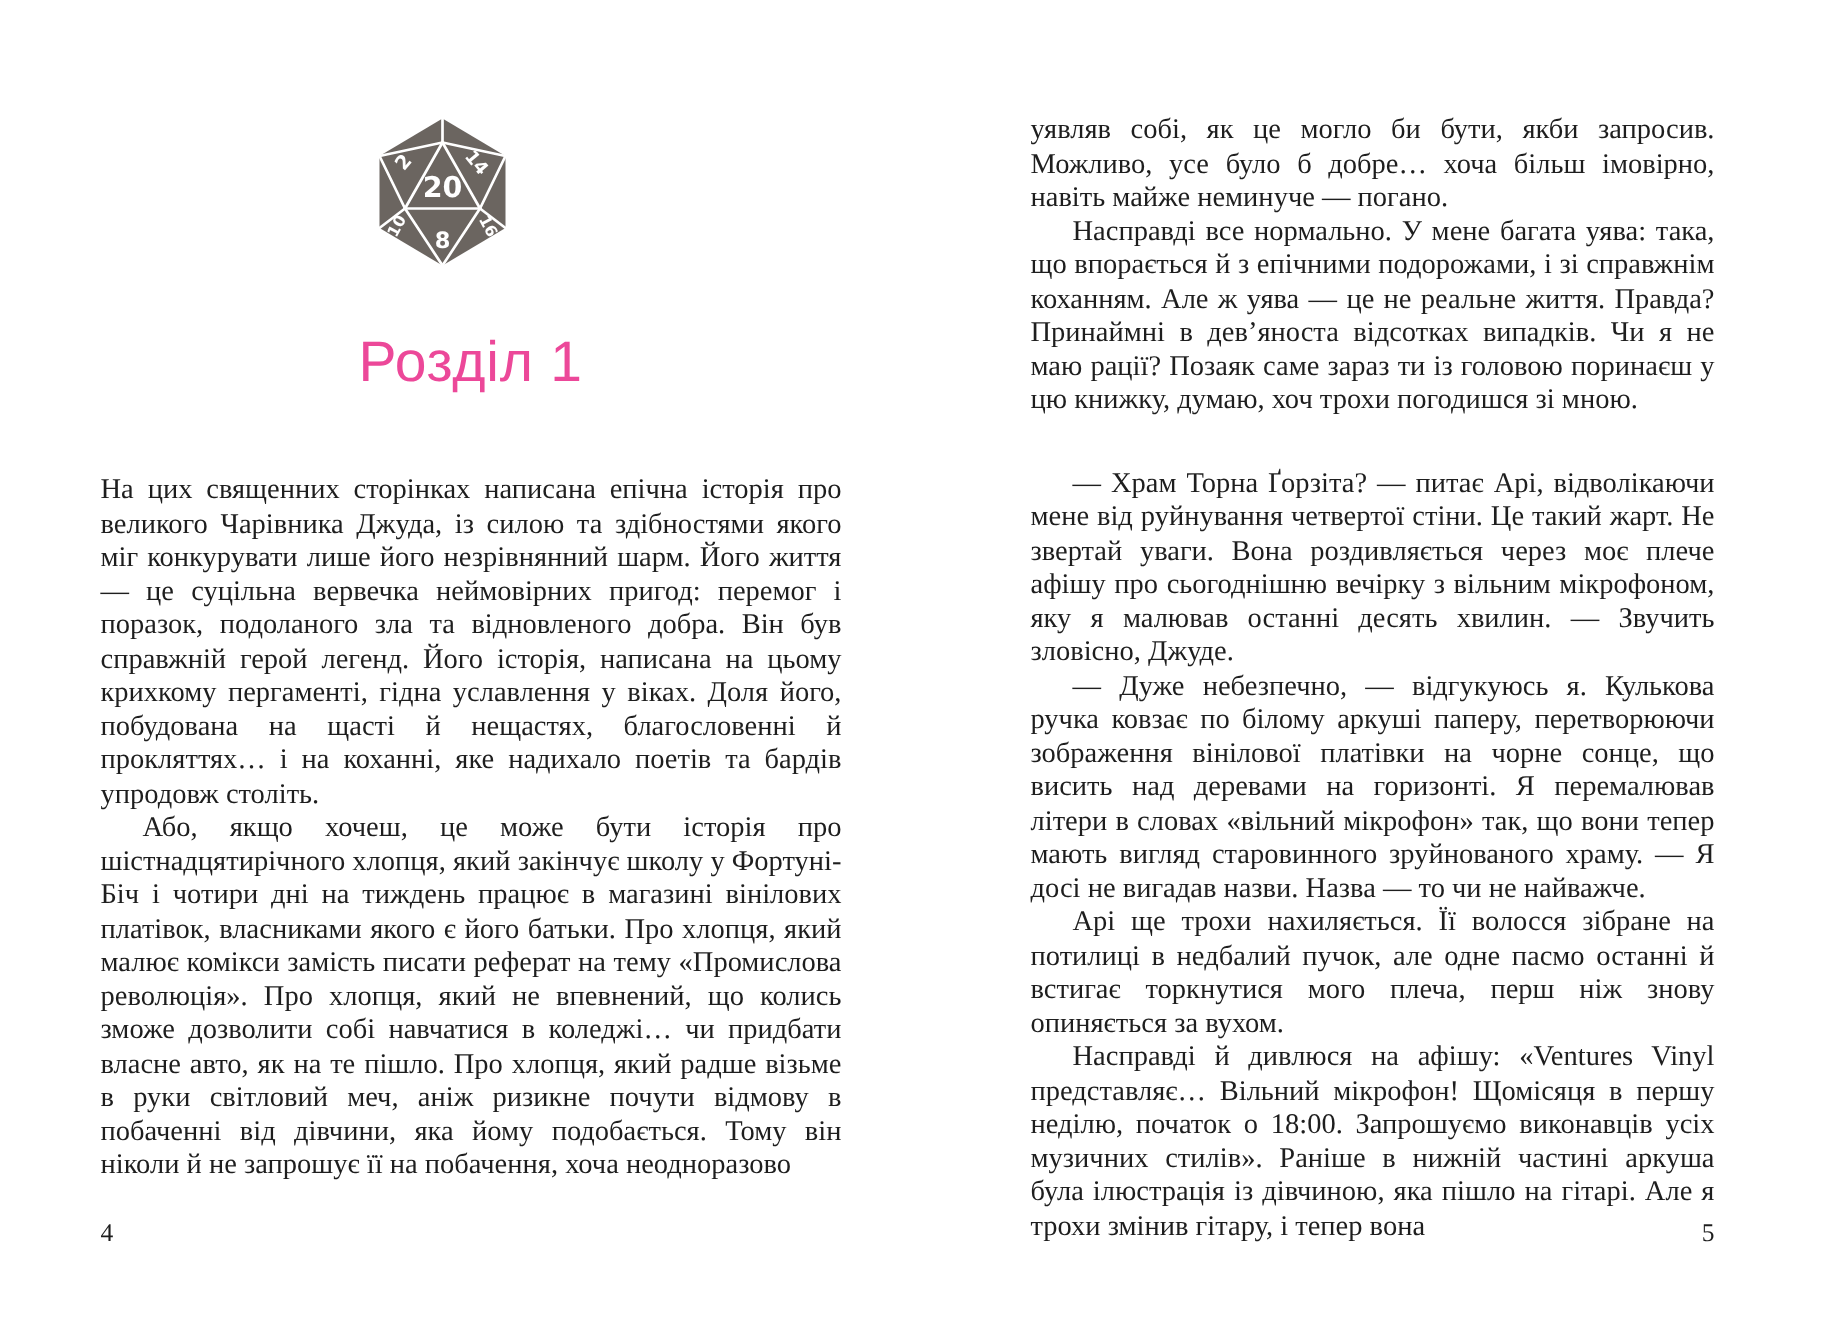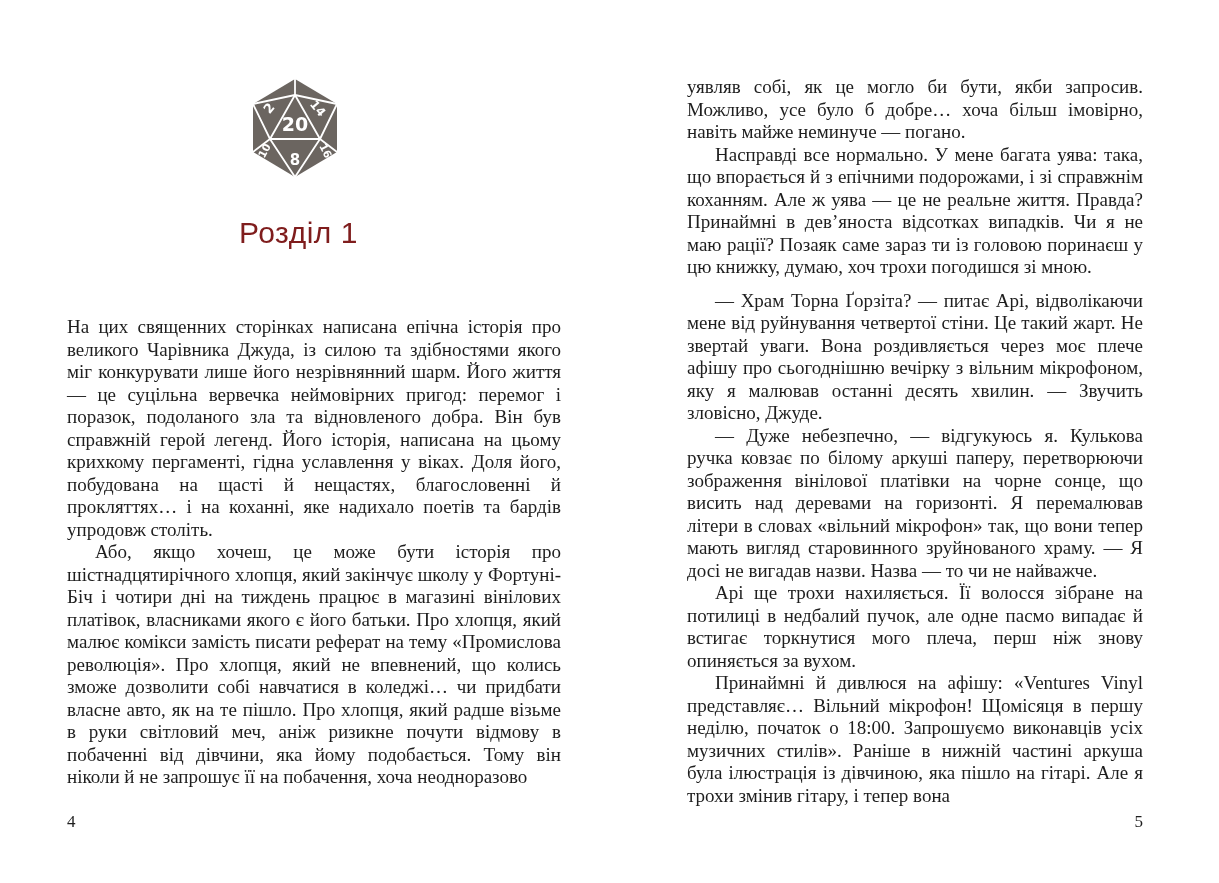--- a/index.html
+++ b/index.html
@@ -15,36 +15,36 @@
   .page-left  { left: 67px;  width: 494px; }
   .page-right { left: 687px; width: 456px; }
 
   .dice-wrap {
     position: absolute; top: 78px; left: 182px;
     width: 92px; height: 100px;
   }
   .chapter-title {
     position: absolute; top: 196px; left: 172px;
     font-family: "Liberation Sans", sans-serif;
-    font-size: 30px; font-weight: 400; color: #7f1d1d;
+    font-size: 38px; font-weight: 400; color: #ec4899;
     letter-spacing: 0.5px;
     white-space: nowrap;
   }
 
   .body-text {
     position: absolute; left: 0; right: 0;
     font-size: 19px; line-height: 22.5px;
     text-align: justify;
   }
   .page-left  .body-text { top: 316px; }
   .page-right .body-text { top: 76px; }
 
   .body-text p { margin: 0; padding: 0; }
   .body-text p.indent { text-indent: 28px; }
-  .body-text p.gap { margin-top: 11px; }
+  .body-text p.gap { margin-top: 33px; }
   .body-text .it { }
 
   .page-number {
     position: absolute; top: 812px;
     font-size: 17px; color: #1e1e1e;
   }
   .page-number.pn-left  { left: 0; }
   .page-number.pn-right { right: 0; }
 
   .d20 { width: 92px; height: 100px; display: block; }
@@ -95,20 +95,20 @@
   <div class="page-number pn-left">4</div>
 </div>
 
 <div class="page page-right">
 
   <div class="body-text">
     <p>уявляв собі, як це могло би бути, якби запросив. Можливо, усе було б добре… хоча більш імовірно, навіть майже неминуче — погано.</p>
     <p class="indent">Насправді все нормально. У мене багата уява: така, що впорається й з епічними подорожами, і зі справжнім коханням. Але ж уява — це не реальне життя. Правда? Принаймні в дев’яноста відсотках випадків. Чи я не маю рації? Позаяк саме зараз ти із головою поринаєш у цю книжку, думаю, хоч трохи погодишся зі мною.</p>
     <p class="indent gap">— Храм Торна Ґорзіта? — питає Арі, відволікаючи мене від руйнування четвертої стіни. Це такий жарт. Не звертай уваги. Вона роздивляється через моє плече афішу про сьогоднішню вечірку з вільним мікрофоном, яку я малював останні десять хвилин. — Звучить зловісно, Джуде.</p>
     <p class="indent">— Дуже небезпечно, — відгукуюсь я. Кулькова ручка ковзає по білому аркуші паперу, перетворюючи зображення вінілової платівки на чорне сонце, що висить над деревами на горизонті. Я перемалював літери в словах «вільний мікрофон» так, що вони тепер мають вигляд старовинного зруйнованого храму. — Я досі не вигадав назви. Назва — то чи не найважче.</p>
-    <p class="indent">Арі ще трохи нахиляється. Її волосся зібране на потилиці в недбалий пучок, але одне пасмо випадає й встигає торкнутися мого плеча, перш ніж знову опиняється за вухом.</p>
+    <p class="indent">Арі ще трохи нахиляється. Її волосся зібране на потилиці в недбалий пучок, але одне пасмо останні й встигає торкнутися мого плеча, перш ніж знову опиняється за вухом.</p>
     <p class="indent">
-      <span>Принаймні й дивлюся на афішу: </span><span class="it">«Ventures Vinyl представляє… Вільний мікрофон! Щомісяця в першу неділю, початок о 18:00. Запрошуємо виконавців усіх музичних стилів»</span><span>. Раніше в нижній частині аркуша була ілюстрація із дівчиною, яка пішло на гітарі. Але я трохи змінив гітару, і тепер вона</span>
+      <span>Насправді й дивлюся на афішу: </span><span class="it">«Ventures Vinyl представляє… Вільний мікрофон! Щомісяця в першу неділю, початок о 18:00. Запрошуємо виконавців усіх музичних стилів»</span><span>. Раніше в нижній частині аркуша була ілюстрація із дівчиною, яка пішло на гітарі. Але я трохи змінив гітару, і тепер вона</span>
     </p>
   </div>
 
   <div class="page-number pn-right">5</div>
 </div>
 
 </body></html>

